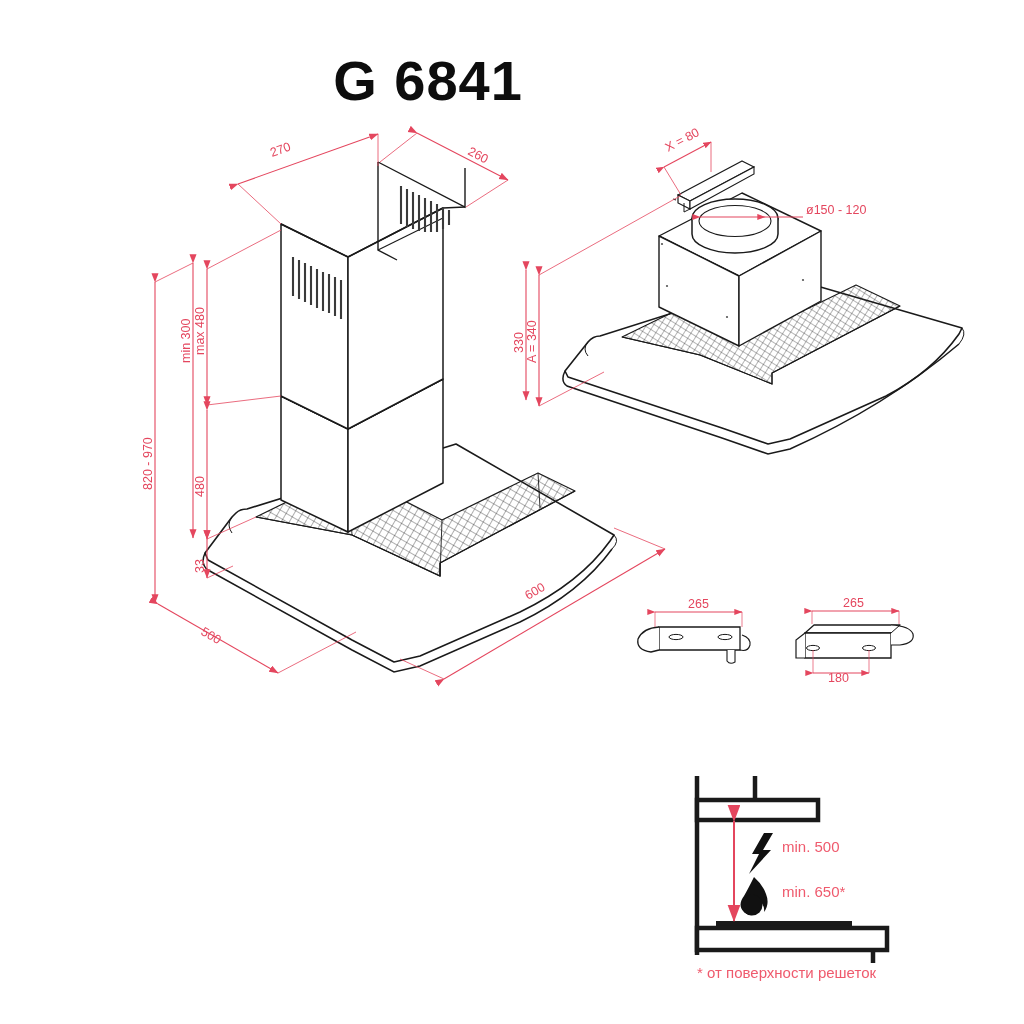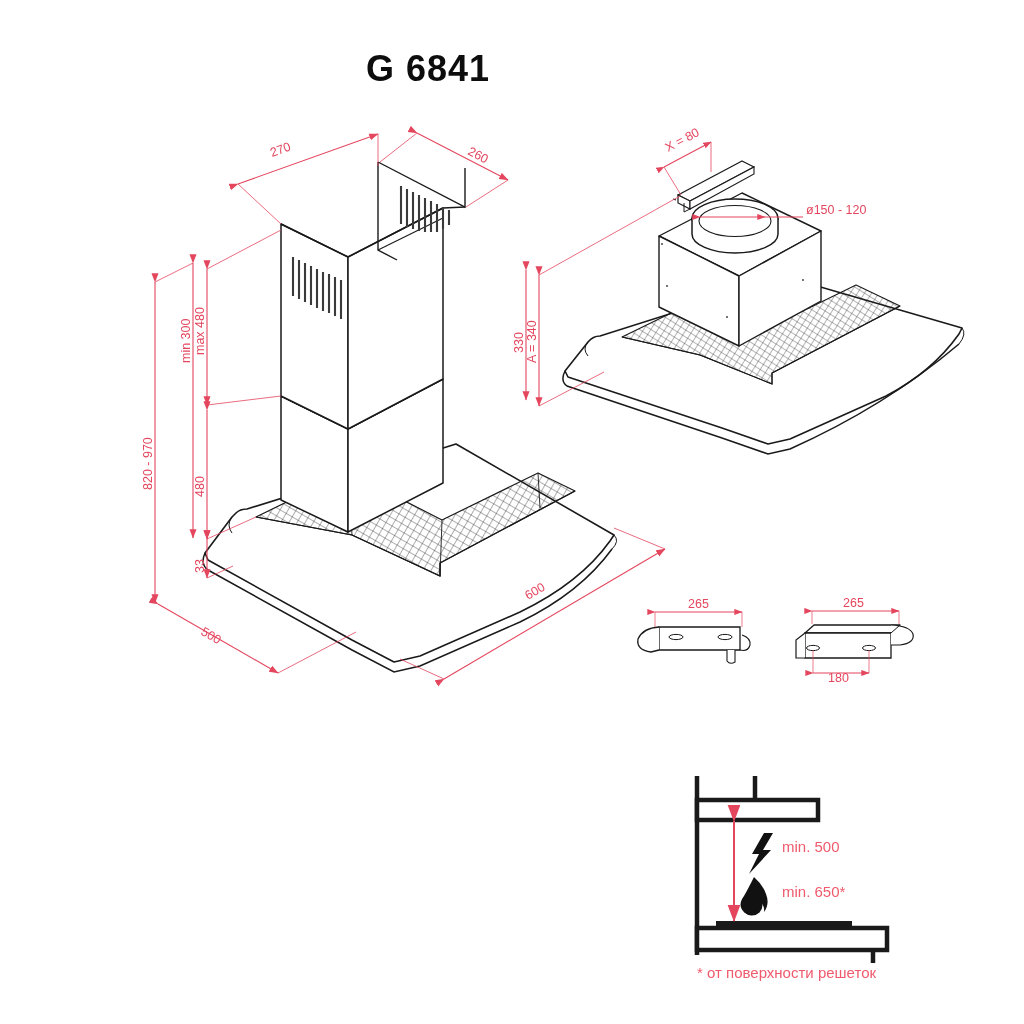--- a/index.html
+++ b/index.html
@@ -27,21 +27,21 @@
     top: 0;
     width: 1024px;
     height: 1024px;
   }
   .title {
     position: absolute;
     left: 0;
     top: 48px;
     width: 856px;
     text-align: center;
-    font-size: 36px;
+    font-size: 56px;
     font-weight: bold;
     color: #0d0d0d;
     letter-spacing: 1px;
     font-family: "Liberation Sans", sans-serif;
   }
   text {
     font-family: "Liberation Sans", sans-serif;
   }
   .dimtxt {
     font-size: 12.5px;

